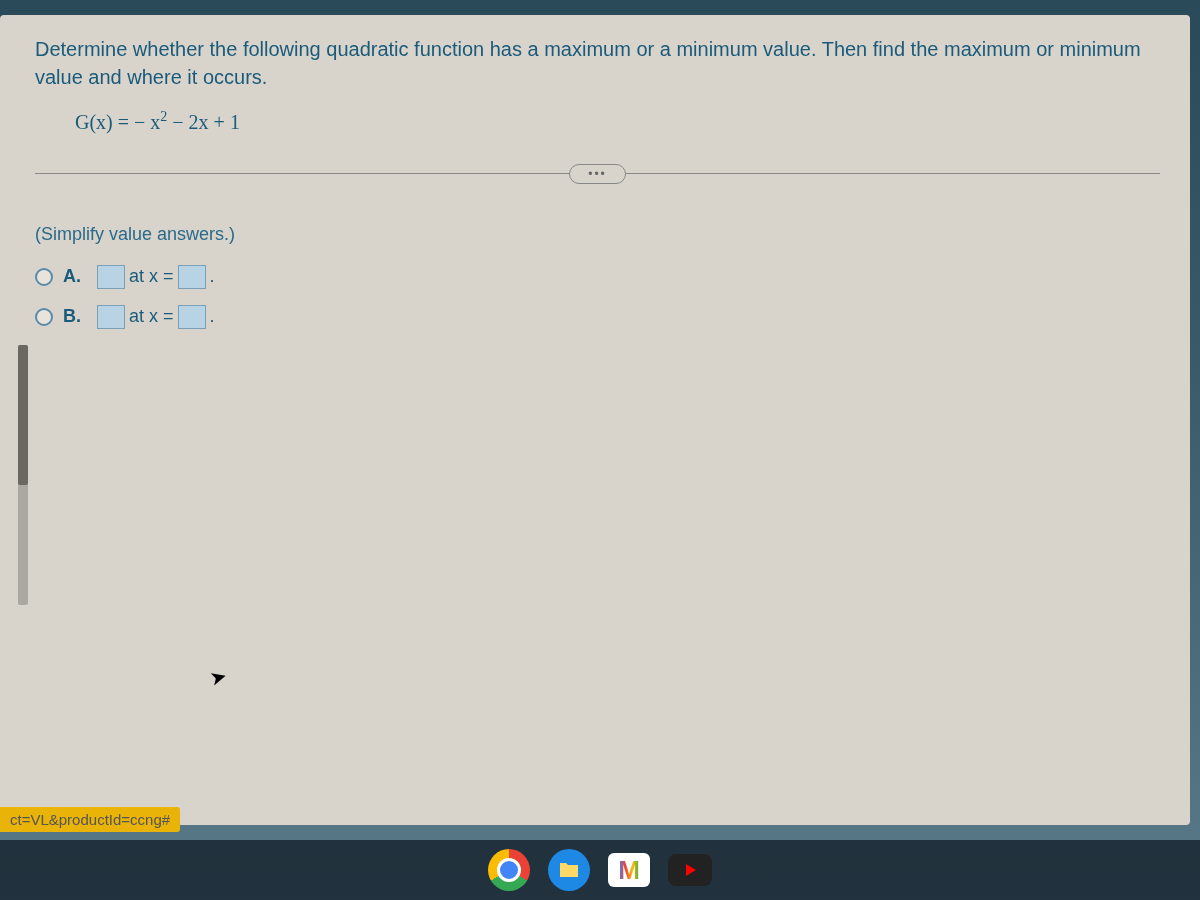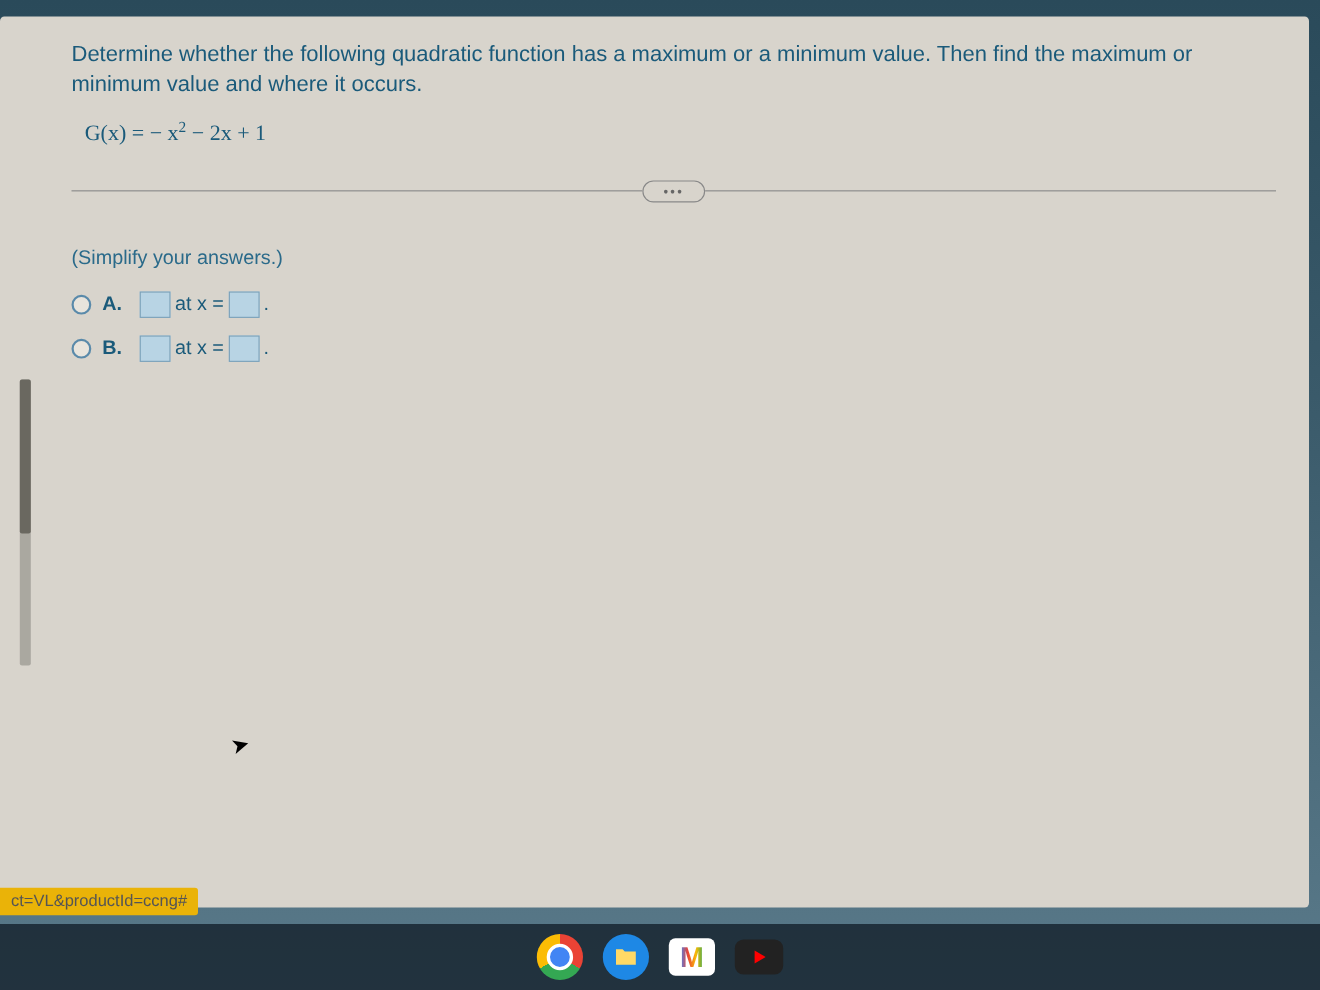--- a/index.html
+++ b/index.html
@@ -7,35 +7,35 @@
       font-family: Arial, Helvetica, sans-serif;
       background: linear-gradient(180deg, #2a4a5a 0%, #3a5a6a 40%, #5a7a8a 100%);
       width: 1200px;
       height: 900px;
       overflow: hidden;
       position: relative;
     }
     .content-panel {
       background: #d8d4cc;
       margin: 15px 10px 0 0;
-      padding: 20px 30px 30px 65px;
+      padding: 20px 30px 30px 35px;
       border-radius: 4px;
       height: 810px;
       position: relative;
     }
     .question-text {
       color: #1a5a7a;
       font-size: 20px;
       line-height: 1.4;
       margin-bottom: 18px;
     }
     .equation {
       color: #1a5a7a;
       font-size: 20px;
-      margin-left: 12px;
+      margin-left: 40px;
       margin-bottom: 30px;
       font-family: 'Times New Roman', serif;
     }
     .equation sup { font-size: 14px; }
     .divider-row {
       display: flex;
       align-items: center;
       margin-bottom: 40px;
     }
     .hr-line {
@@ -211,21 +211,21 @@
   <div class="equation">
     <span>G(x) = − x</span><sup>2</sup><span> − 2x + 1</span>
   </div>
 
   <div class="divider-row">
     <div class="hr-line"></div>
     <button class="ellipsis-btn">•••</button>
     <div class="hr-line"></div>
   </div>
 
-  <div class="hint">(Simplify your answers.)</div>
+  <div class="hint">(Simplify value answers.)</div>
 
   <div class="choice-row">
     <span class="radio"></span>
     <span class="choice-letter">A.</span>
     <span class="answer-box"></span>
     <span class="choice-text">at x =</span>
     <span class="answer-box"></span>
     <span class="choice-text">.</span>
   </div>
 

